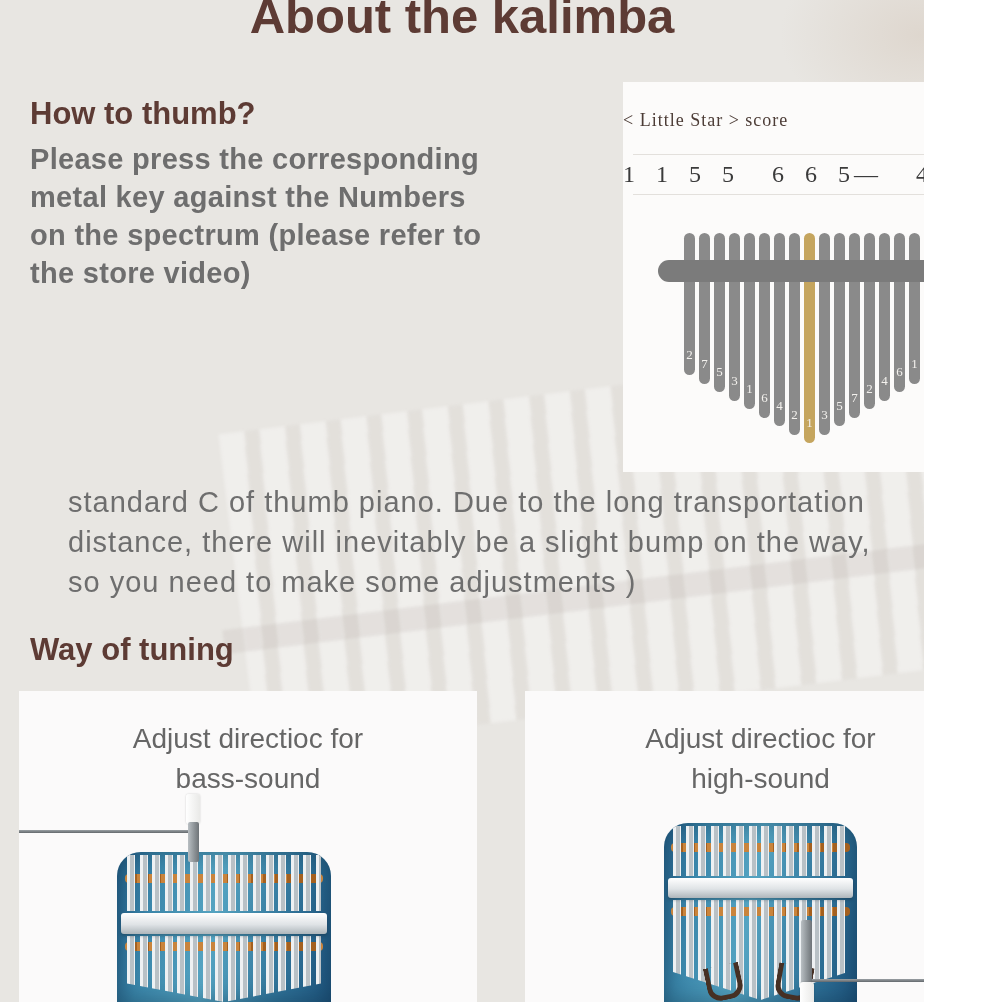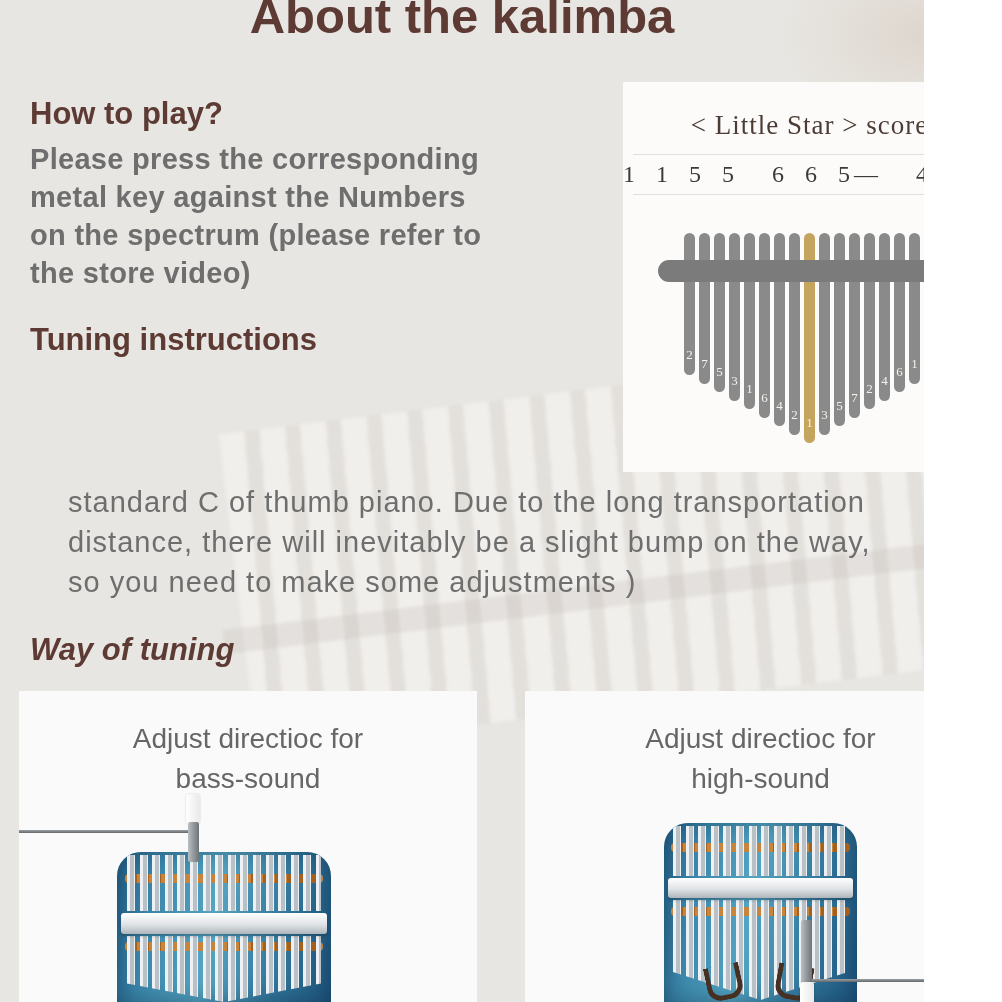--- a/index.html
+++ b/index.html
@@ -19,22 +19,22 @@
     font-size:49px;line-height:1.25;font-weight:bold;color:#5d3b34;}
 
   .h2{position:absolute;z-index:3;font-size:31px;font-weight:bold;color:#5d3b34;}
   .body-text{position:absolute;z-index:3;font-size:29px;line-height:38px;color:#6e6e6e;
     white-space:pre-line;letter-spacing:.3px;}
   .body-wide{line-height:40px;letter-spacing:1px;}
 
   
   .score-card{position:absolute;left:623px;top:82px;width:373px;height:390px;
     background:#fcfbfa;z-index:2;}
-  .score-title{position:absolute;top:28px;left:0;width:100%;text-align:center;
-    font-family:"Liberation Serif",serif;font-size:27px;color:#4c3c36;letter-spacing:1px;}
+  .score-title{position:absolute;top:28px;left:0;width:100%;
+    font-family:"Liberation Serif",serif;font-size:18px;color:#4c3c36;letter-spacing:1px;}
   .score-rule{position:absolute;left:10px;right:10px;height:1px;background:#e3e0dc;}
   .rule1{top:72px;} .rule2{top:112px;}
   .score-notes{position:absolute;top:79px;left:0;width:100%;text-align:center;
     font-family:"Liberation Serif",serif;font-size:24px;color:#3b3b3b;
     letter-spacing:4px;word-spacing:7px;white-space:pre;}
   .tine{position:absolute;border-radius:6px;}
   .tine-num{position:absolute;bottom:12px;left:0;width:100%;text-align:center;
     font-family:"Liberation Serif",serif;font-size:13px;color:#f4f2ee;}
   .score-bar{position:absolute;left:35px;top:178px;width:300px;height:22px;
     border-radius:11px;z-index:2;}
@@ -73,27 +73,26 @@
 
 <div class="page">
 
   <div class="blob"></div>
   <div class="watermark">
     <div class="wbar"></div>
   </div>
 
   <div class="title">About the kalimba</div>
 
-  <div class="h2" style="left:30px;top:96px;">How to play?</div>
+  <div class="h2" style="left:30px;top:96px;">How to thumb?</div>
   <div class="body-text" style="left:30px;top:140px;font-weight:bold;">Please press the corresponding
 metal key against the Numbers
 on the spectrum  (please refer to
 the store video)</div>
 
-  <div class="h2" style="left:30px;top:322px;">Tuning instructions</div>
   <div class="body-text body-wide" style="left:20px;top:482px;width:960px;margin-left:48px;">standard C of thumb piano. Due to the long transportation
 distance,  there will inevitably be a slight bump on the way,
 so you need  to make some adjustments )</div>
 
   <div class="score-card">
     <div class="score-title">&lt; Little Star &gt; score</div>
     <div class="score-rule rule1"></div>
     <div class="score-notes">1 1 5 5  6 6 5—  4 4 3 3 2 2 1</div>
     <div class="score-rule rule2"></div>
     <div id="tine-area">
@@ -145,21 +144,21 @@
         </div>
         <div class="tine" style="left: 286px; top: 151px; width: 11px; height: 150.5px; z-index: 1; background: rgb(138, 138, 138);">
           <div class="tine-num">1</div>
         </div>
         <div class="tine" style="left: 301px; top: 151px; width: 11px; height: 142px; z-index: 1; background: rgb(138, 138, 138);">
           <div class="tine-num">3</div>
         </div>
       </div>
   </div>
 
-  <div class="h2" style="left:30px;top:632px;font-style:italic;">Way of tuning</div>
+  <div class="h2" style="left:30px;top:632px;">Way of tuning</div>
 
   <div class="panel panel-left">
     <div class="caption">Adjust directioc for
 bass-sound</div>
 
     <div class="kalimba" style="left:98px;top:161px;width:214px;height:150px;">
       <div class="copper" style="left:8px;right:8px;top:22px;"></div>
       <div class="tines-strip" style="left:10px;right:10px;top:3px;height:56px;"></div>
       <div class="silver-bar" style="left:4px;right:4px;top:61px;height:21px;"></div>
       <div class="copper" style="left:8px;right:8px;top:90px;"></div>

